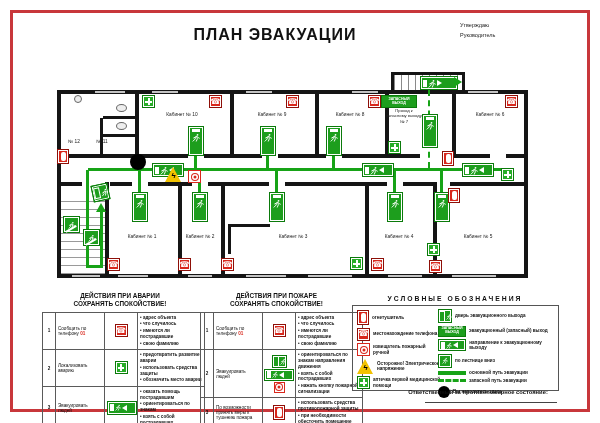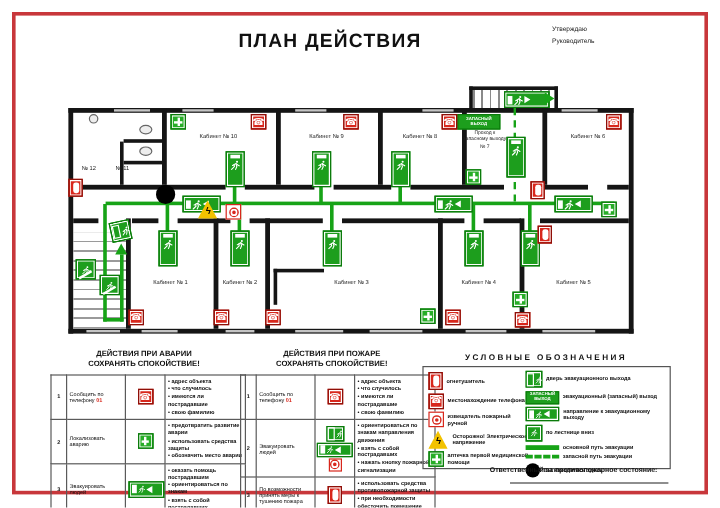--- a/index.html
+++ b/index.html
@@ -78,21 +78,21 @@
     <g id="man" stroke="#fff" stroke-width="1.4" fill="none" stroke-linecap="round">
       <circle cx="8.3" cy="2" r="1.3" fill="#fff" stroke="none"></circle>
       <path d="M1.5 11.5 L5 8 L4.6 5.4 L7 4.2 L9.2 6 L11 7"></path>
       <path d="M4.6 5.8 L2.6 6.6"></path>
       <path d="M7 4.6 L8 8 L6.5 11.5"></path>
     </g>
   </defs>
 </svg>
 
 <div class="frame"></div>
-<div class="title">ПЛАН ДЕЙСТВИЯ</div>
+<div class="title">ПЛАН ЭВАКУАЦИИ</div>
 <div class="approve">
   <div>Утверждаю</div>
   <div>Руководитель</div>
 </div>
 
 <div class="w" style="left:57px;top:90px;width:471px;height:4px"></div>
 <div class="w" style="left:57px;top:274px;width:471px;height:4px"></div>
 <div class="w" style="left:57px;top:90px;width:4px;height:188px"></div>
 <div class="w" style="left:524px;top:90px;width:4px;height:188px"></div>
 

